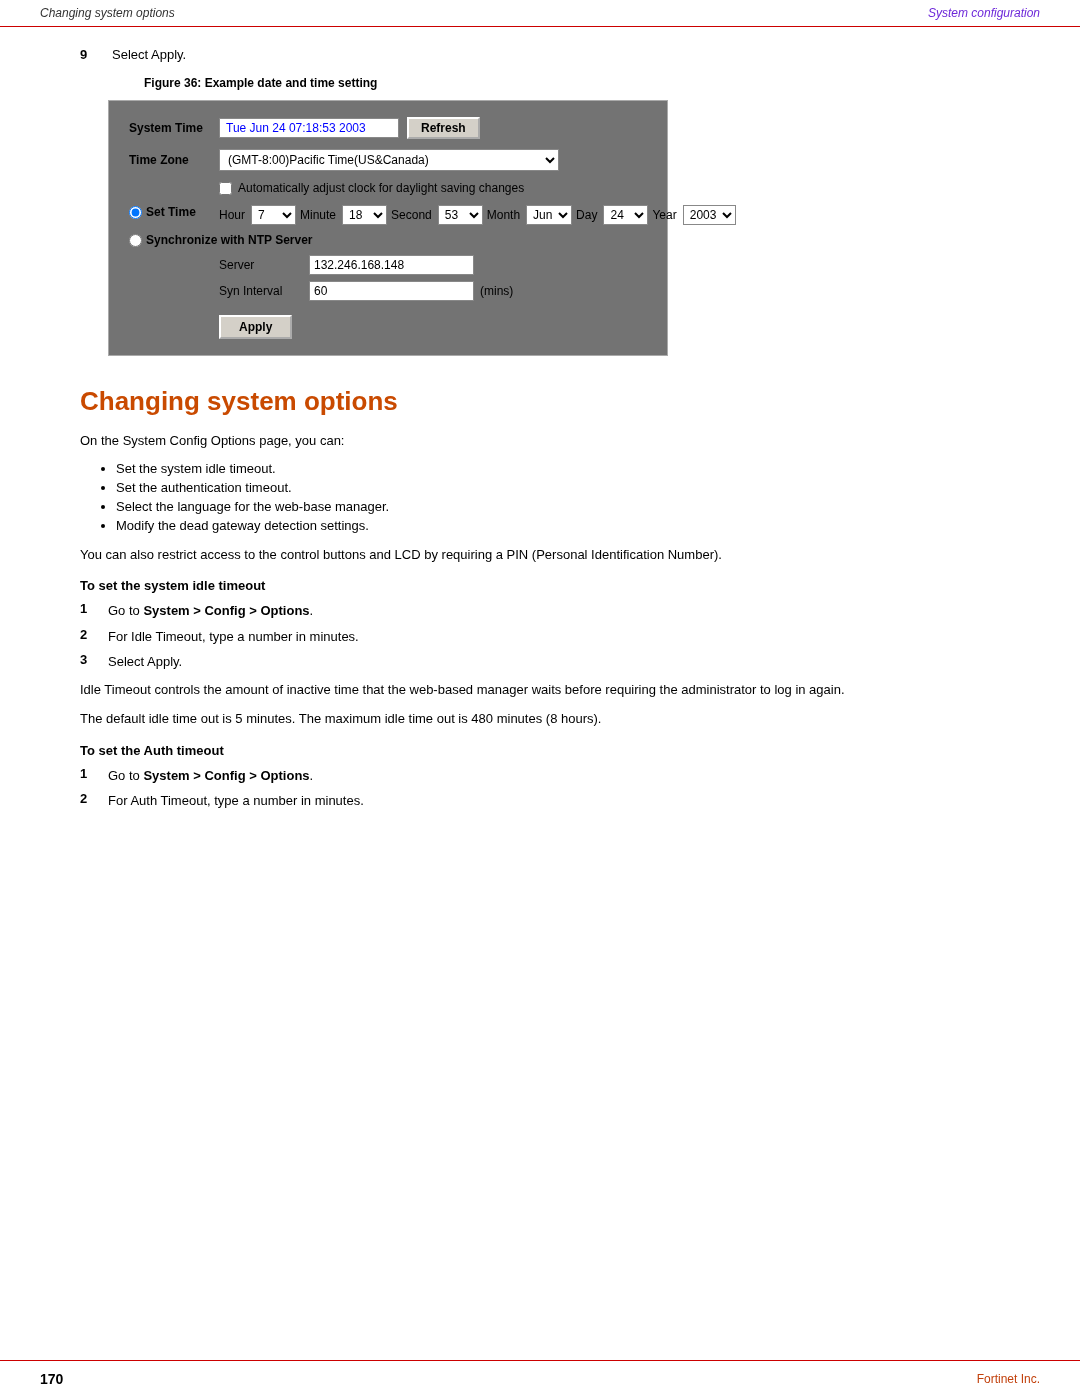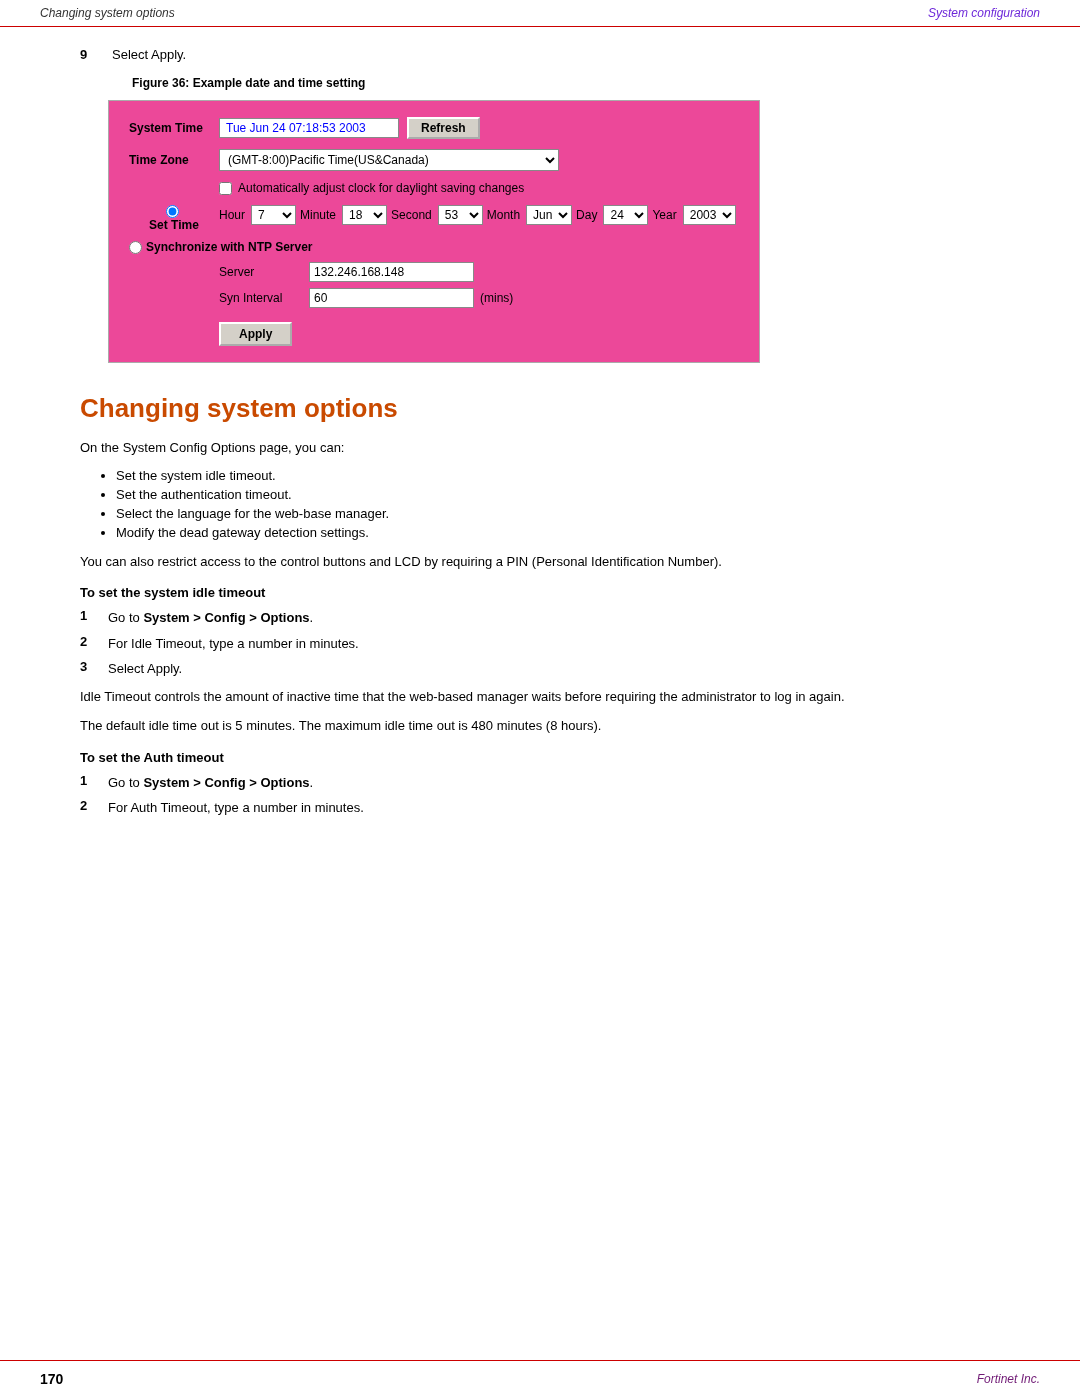--- a/index.html
+++ b/index.html
@@ -50,32 +50,32 @@
     }
     .step-text {
       font-size: 13px;
     }
 
     
     .figure-caption {
       font-size: 12px;
       font-weight: bold;
       margin-bottom: 10px;
-      margin-left: 28px;
+      margin-left: 40px;
       padding-left: 24px;
     }
 
     
     .ui-panel {
       border: 1px solid #aaa;
-      background: #ec4899;
+      background: #737373;
       margin-left: 28px;
       margin-bottom: 30px;
       padding: 16px 20px;
-      width: 652px;
+      width: 560px;
     }
 
     .panel-row {
       display: flex;
       align-items: center;
       margin-bottom: 10px;
     }
 
     .panel-label {
       font-weight: bold;
@@ -126,21 +126,20 @@
 
     .radio-row {
       display: flex;
       align-items: flex-start;
       margin-bottom: 6px;
     }
     .radio-col {
       display: flex;
       align-items: center;
       min-width: 90px;
-      flex-direction: column;
     }
     .radio-col input[type="radio"] {
       margin-right: 4px;
     }
     .radio-label {
       font-weight: bold;
       font-size: 12px;
     }
 
     .set-time-fields {
@@ -291,23 +290,22 @@
       bottom: 0;
       left: 0;
       width: 1080px;
       background: #fff;
     }
     .footer-page-num {
       font-weight: bold;
       font-size: 14px;
     }
     .footer-brand {
-      font-style: italic;
-      font-size: 12px;
-      color: #701a75;
+      font-size: 12px;
+      color: #c2410c;
     }
   </style>
 </head>
 <body>
 
 <div class="page-header">
   <span class="left">Changing system options</span>
   <span class="right">System configuration</span>
 </div>
 

